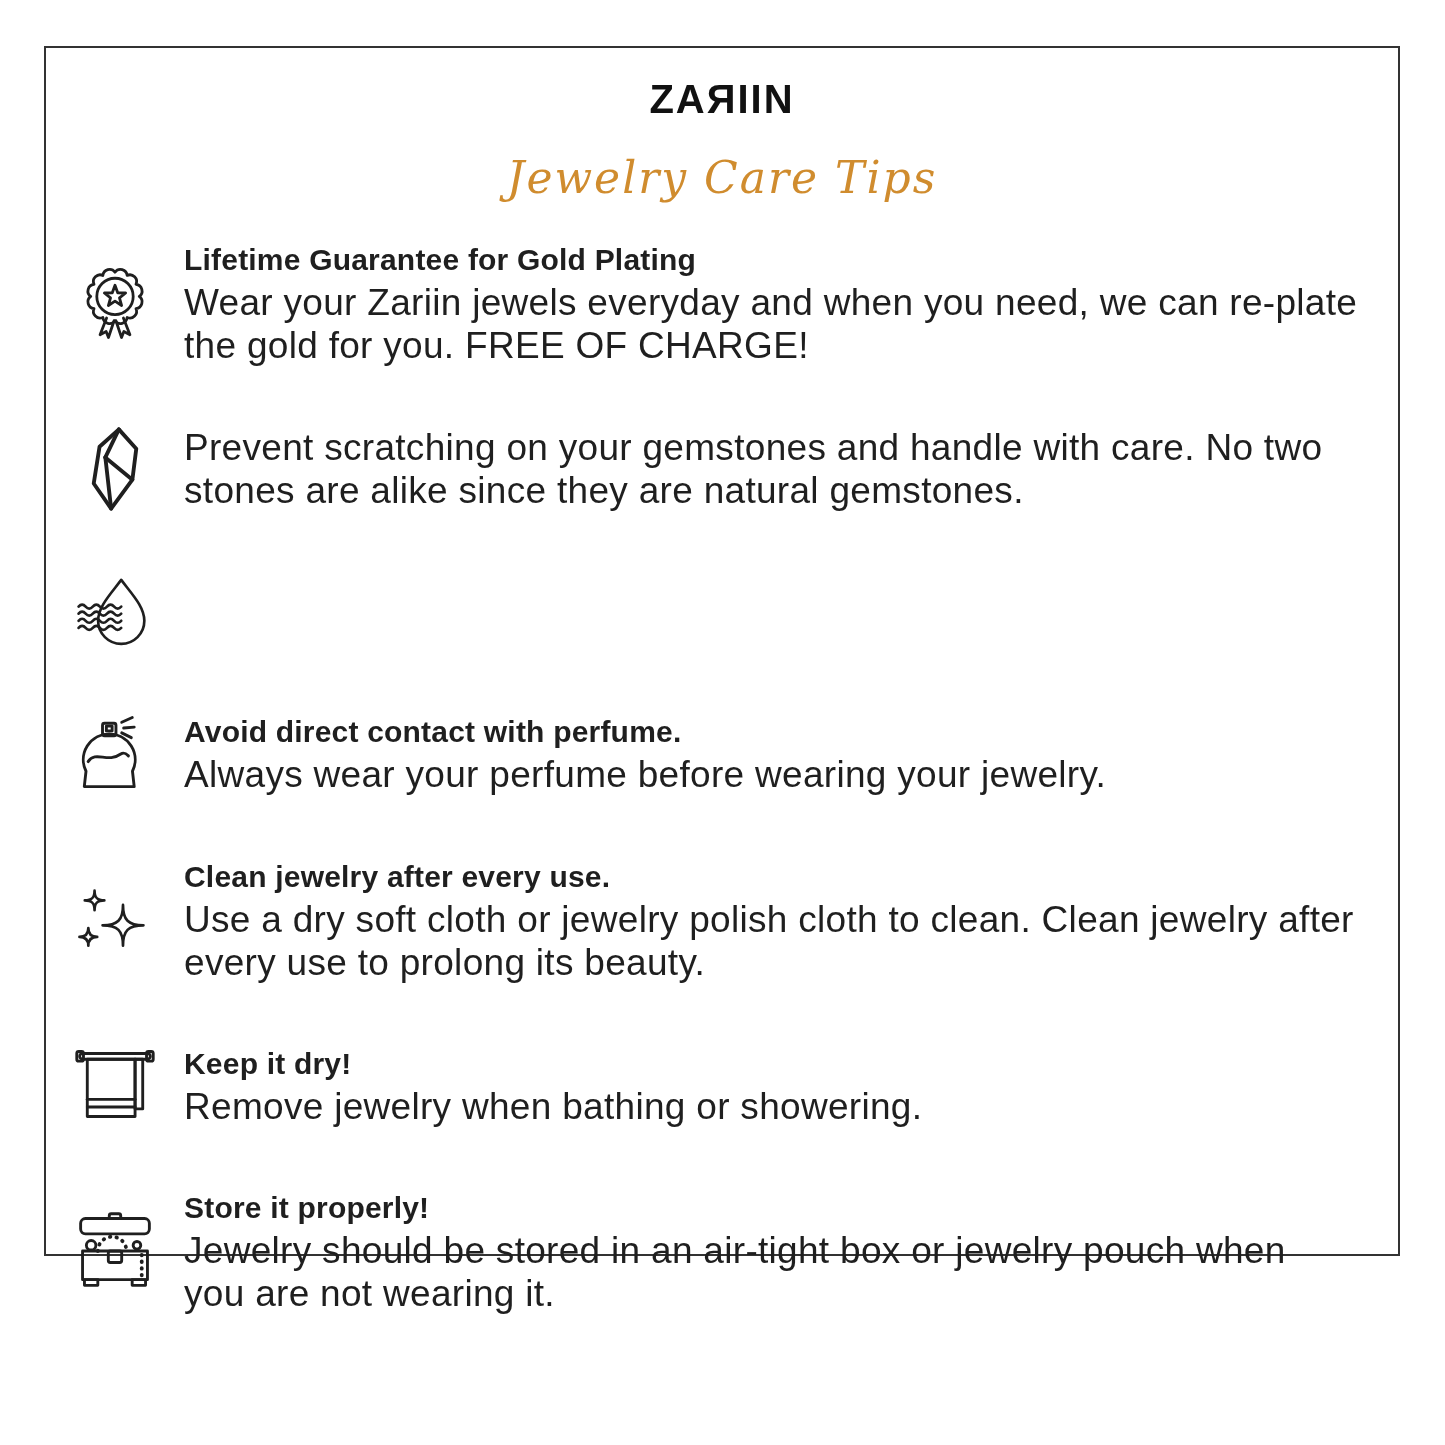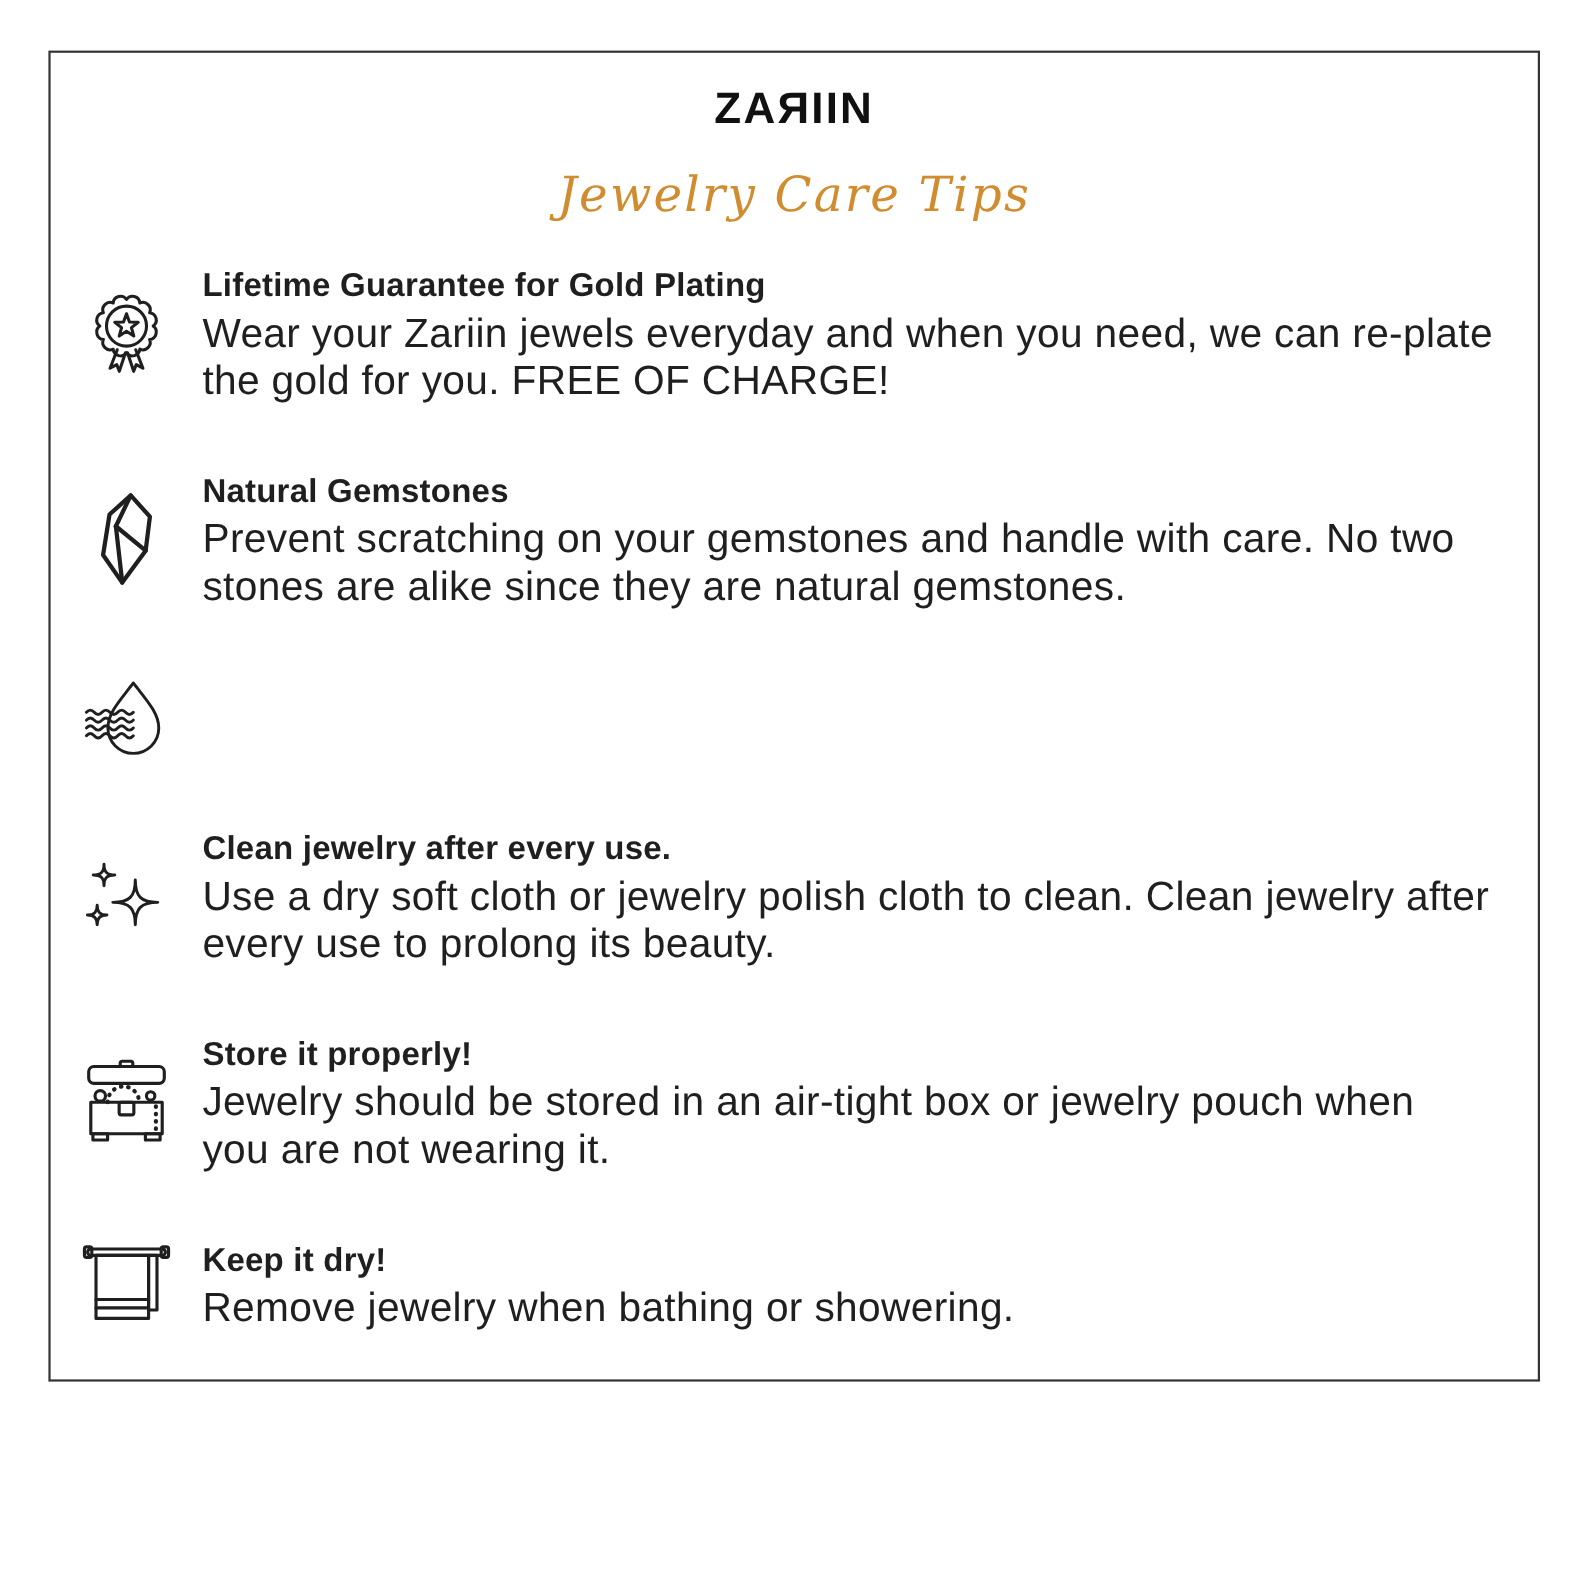--- a/index.html
+++ b/index.html
@@ -122,51 +122,85 @@
     <div class="tip">
       <div class="icon-col">
         <svg width="58" height="88" viewBox="0 0 60 90">
           <path class="ink-thick" d="M34,4 L52,24 L48,56 L26,86 L8,60 L14,22 Z"></path>
           <path class="ink-thick" d="M34,4 L20,33"></path>
           <path class="ink-thick" d="M20,33 L48,56"></path>
           <path class="ink-thick" d="M20,33 L26,86"></path>
         </svg>
       </div>
       <div class="text-col">
-        <div class="tip-title">Natural Gemstones</div>
         <div class="tip-body">Prevent scratching on your gemstones and handle with care. No two
 stones are alike since they are natural gemstones.</div>
       </div>
     </div>
 
     <div class="tip">
       <div class="icon-col">
         <svg width="84" height="80" viewBox="0 0 90 90">
           <path class="ink" d="M52,10 C40,26 26,40 26,56 A26,26 0 0 0 78,56 C78,40 64,26 52,10 Z"></path>
           <path class="ink" d="M4,40 q4,-4.5 8,0 q4,4.5 8,0 q4,-4.5 8,0 q4,4.5 8,0 q4,-4.5 8,0 q4,4.5 8,0"></path>
           <path class="ink" d="M4,48 q4,-4.5 8,0 q4,4.5 8,0 q4,-4.5 8,0 q4,4.5 8,0 q4,-4.5 8,0 q4,4.5 8,0"></path>
           <path class="ink" d="M4,56 q4,-4.5 8,0 q4,4.5 8,0 q4,-4.5 8,0 q4,4.5 8,0 q4,-4.5 8,0 q4,4.5 8,0"></path>
           <path class="ink" d="M4,64 q4,-4.5 8,0 q4,4.5 8,0 q4,-4.5 8,0 q4,4.5 8,0 q4,-4.5 8,0 q4,4.5 8,0"></path>
         </svg>
       </div>
     </div>
 
+    <div class="tip">
+      <div class="icon-col">
+        <svg width="96" height="88" viewBox="0 0 100 90">
+          <path class="ink" d="M19.8,64 A27,27 0 1 1 68.2,64 L70,80 L18,80 Z"></path>
+          <rect class="ink" x="37" y="14" width="14" height="13" rx="2"></rect>
+          <rect class="ink" x="41" y="17" width="6" height="5"></rect>
+          <path class="ink" d="M57,13 L68,8"></path>
+          <path class="ink" d="M59,19 L70,18"></path>
+          <path class="ink" d="M57,24 L67,29"></path>
+          <path class="ink" d="M22,54 C30,42 42,56 56,46 C59,44 61,45 64,48"></path>
+        </svg>
+      </div>
+      <div class="text-col">
+        <div class="tip-title">Avoid direct contact with perfume.</div>
+        <div class="tip-body">Always wear your perfume before wearing your jewelry.</div>
+      </div>
+    </div>
 
     <div class="tip">
       <div class="icon-col">
         <svg width="80" height="74" viewBox="0 0 90 76">
           <path class="ink" d="M54,21 C54,38 60,44 77,44 C60,44 54,50 54,67 C54,50 48,44 31,44 C48,44 54,38 54,21 Z"></path>
           <path class="ink" d="M22,5 C22,13 25,16 33,16 C25,16 22,19 22,27 C22,19 19,16 11,16 C19,16 22,13 22,5 Z"></path>
           <path class="ink" d="M15,47 C15,54 18,57 25,57 C18,57 15,60 15,67 C15,60 12,57 5,57 C12,57 15,54 15,47 Z"></path>
         </svg>
       </div>
       <div class="text-col">
         <div class="tip-title">Clean jewelry after every use.</div>
         <div class="tip-body">Use a dry soft cloth or jewelry polish cloth to clean. Clean jewelry after
 every use to prolong its beauty.</div>
+      </div>
+    </div>
+
+    <div class="tip">
+      <div class="icon-col">
+        <svg width="88" height="86" viewBox="0 0 90 90">
+          <rect class="ink" x="8" y="12" width="74" height="6" rx="3"></rect>
+          <rect class="ink" x="5" y="10" width="7" height="10" rx="2"></rect>
+          <rect class="ink" x="78" y="10" width="7" height="10" rx="2"></rect>
+          <rect class="ink" x="66" y="18" width="8" height="52"></rect>
+          <rect class="ink" x="16" y="18" width="50" height="60"></rect>
+          <path class="ink" d="M16,60 H66"></path>
+          <path class="ink" d="M16,68 H66"></path>
+        </svg>
+      </div>
+      <div class="text-col">
+        <div class="tip-title">Keep it dry!</div>
+        <div class="tip-body">Remove jewelry when bathing or showering.</div>
       </div>
     </div>
 
     <div class="tip">
       <div class="icon-col">
         <svg width="96" height="84" viewBox="0 0 100 88">
           <rect class="ink" x="14" y="10" width="72" height="16" rx="5"></rect>
           <rect class="ink" x="44" y="5" width="12" height="5" rx="2"></rect>
           <path class="beads" d="M32,44 A15,15 0 0 1 62,44"></path>
           <circle class="ink" cx="25" cy="38" r="5"></circle>
@@ -178,32 +212,14 @@
           <rect class="ink" x="68" y="74" width="14" height="6"></rect>
         </svg>
       </div>
       <div class="text-col">
         <div class="tip-title">Store it properly!</div>
         <div class="tip-body">Jewelry should be stored in an air-tight box or jewelry pouch when
 you are not wearing it.</div>
       </div>
     </div>
 
-    <div class="tip">
-      <div class="icon-col">
-        <svg width="88" height="86" viewBox="0 0 90 90">
-          <rect class="ink" x="8" y="12" width="74" height="6" rx="3"></rect>
-          <rect class="ink" x="5" y="10" width="7" height="10" rx="2"></rect>
-          <rect class="ink" x="78" y="10" width="7" height="10" rx="2"></rect>
-          <rect class="ink" x="66" y="18" width="8" height="52"></rect>
-          <rect class="ink" x="16" y="18" width="50" height="60"></rect>
-          <path class="ink" d="M16,60 H66"></path>
-          <path class="ink" d="M16,68 H66"></path>
-        </svg>
-      </div>
-      <div class="text-col">
-        <div class="tip-title">Keep it dry!</div>
-        <div class="tip-body">Remove jewelry when bathing or showering.</div>
-      </div>
-    </div>
-
   </div>
 </div>
 
 </body></html>

